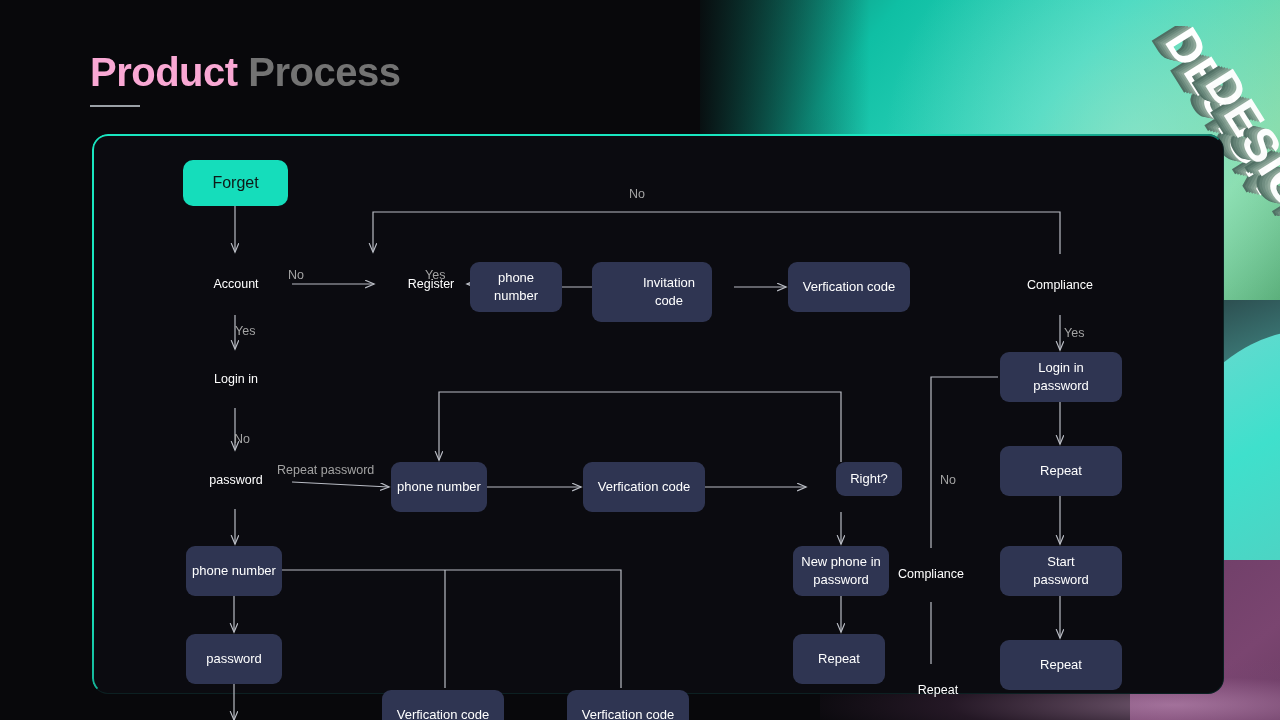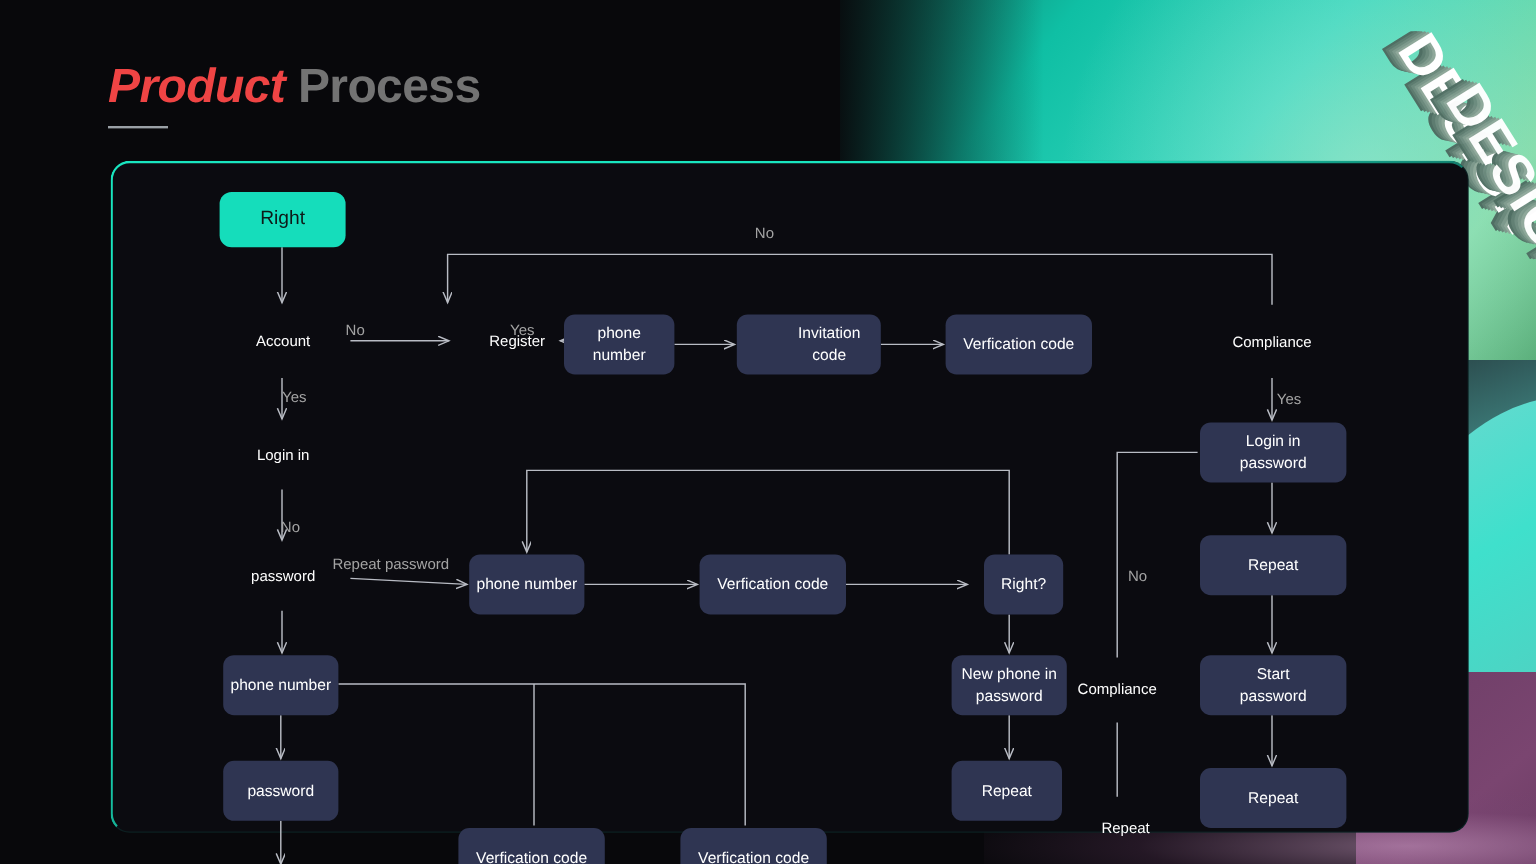--- a/index.html
+++ b/index.html
@@ -91,21 +91,21 @@
 
   
   .title {
     position: absolute;
     left: 90px; top: 50px;
     font-size: 40px;
     font-weight: 700;
     letter-spacing: -0.5px;
     white-space: nowrap;
   }
-  .title .w { color: #ef4444; font-style: italic; }
+  .title .w { color: #f9a8d4; }
   .title .g { color: #737373; }
   .title-rule {
     position: absolute;
     left: 90px; top: 105px;
     width: 50px; height: 2px;
     background: #9aa0a6;
   }
 
   
   .panel {
@@ -255,38 +255,38 @@
       <g stroke="#b9bcc4" stroke-width="1.2" fill="none">
 
         <path d="M906,243 L839,243 L839,414"></path>
 
         <path d="M839,468 L839,530"></path>
 
         <path d="M190,436 L529,436 L529,554"></path>
         <path d="M353,436 L353,554"></path>
       </g>
     </svg>
-  <div class="node start" style="left: 91px; top: 26px; width: 105px; height: 46px;">Right</div>
+  <div class="node start" style="left: 91px; top: 26px; width: 105px; height: 46px;">Forget</div>
       <div class="diamond" style="left: 284px; top: 120px; width: 110px; height: 60px;">Register</div>
       <div class="diamond" style="left: 89px; top: 120px; width: 110px; height: 60px;">Account</div>
       <div class="node" style="left: 378px; top: 128px; width: 92px; height: 50px;">phone number</div>
-      <div class="node" style="left: 522px; top: 128px; width: 120px; height: 50px; padding-left: 40px;">Invitation code</div>
+      <div class="node" style="left: 500px; top: 128px; width: 120px; height: 60px; padding-left: 40px;">Invitation code</div>
       <div class="node" style="left: 696px; top: 128px; width: 122px; height: 50px;">Verfication code</div>
       <div class="diamond" style="left: 908px; top: 122px; width: 120px; height: 58px;">Compliance</div>
       <div class="node" style="left: 908px; top: 218px; width: 122px; height: 50px;">Login in
 password</div>
       <div class="node" style="left: 908px; top: 312px; width: 122px; height: 50px;">Repeat</div>
       <div class="node" style="left: 908px; top: 412px; width: 122px; height: 50px;">Start
 password</div>
       <div class="node" style="left: 908px; top: 506px; width: 122px; height: 50px;">Repeat</div>
       <div class="diamond" style="left: 89px; top: 217px; width: 110px; height: 56px;">Login in</div>
       <div class="diamond" style="left: 89px; top: 318px; width: 110px; height: 56px;">password</div>
       <div class="node" style="left: 299px; top: 328px; width: 96px; height: 50px;">phone number</div>
       <div class="node" style="left: 491px; top: 328px; width: 122px; height: 50px;">Verfication code</div>
-      <div class="node" style="left: 728px; top: 328px; width: 66px; height: 50px;">Right?</div>
+      <div class="node" style="left: 744px; top: 328px; width: 66px; height: 34px;">Right?</div>
       <div class="node" style="left: 701px; top: 412px; width: 96px; height: 50px;">New phone in
 password</div>
       <div class="node" style="left: 701px; top: 500px; width: 92px; height: 50px;">Repeat</div>
       <div class="diamond" style="left: 782px; top: 412px; width: 114px; height: 56px;">Compliance</div>
       <div class="diamond" style="left: 802px; top: 530px; width: 88px; height: 52px;">Repeat</div>
       <div class="node" style="left: 94px; top: 412px; width: 96px; height: 50px;">phone number</div>
       <div class="node" style="left: 94px; top: 500px; width: 96px; height: 50px;">password</div>
       <div class="node" style="left: 290px; top: 556px; width: 122px; height: 50px;">Verfication code</div>
       <div class="node" style="left: 475px; top: 556px; width: 122px; height: 50px;">Verfication code</div>
       <div class="edge-label" style="left: 196px; top: 134px;">No</div>

